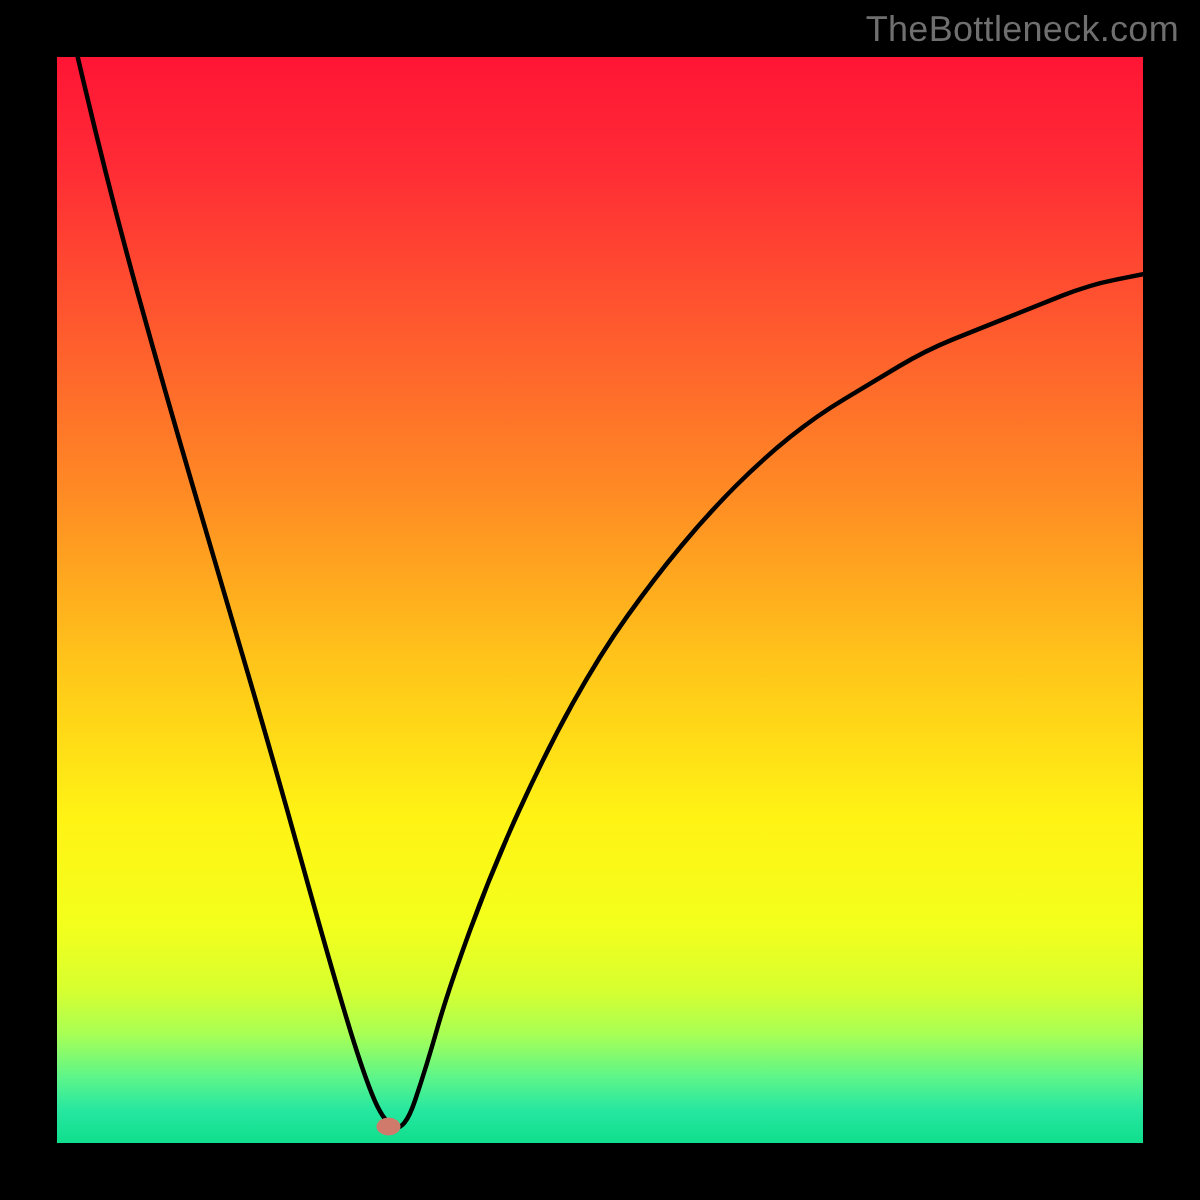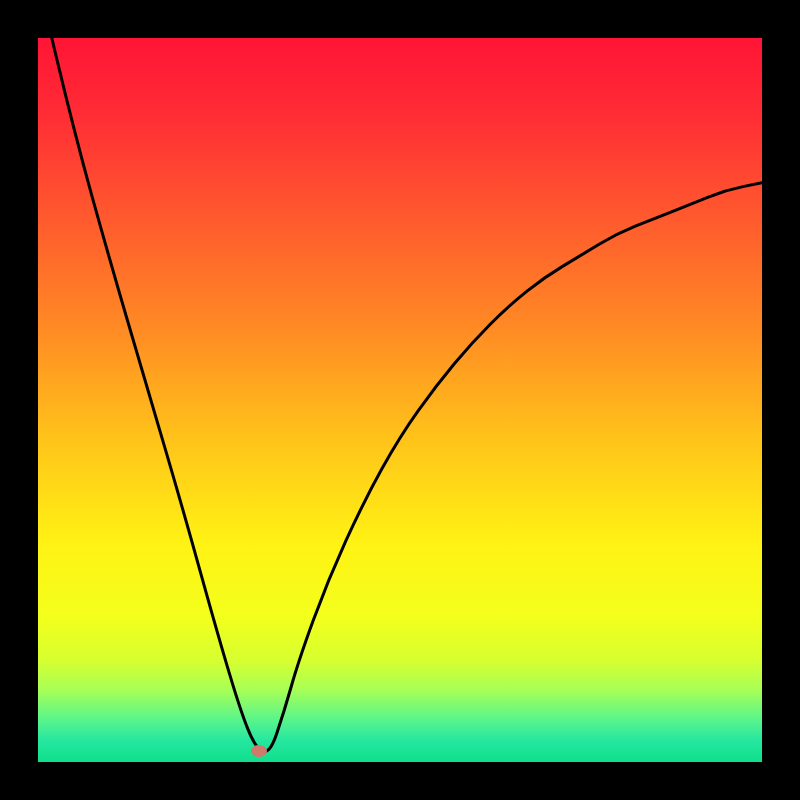--- a/index.html
+++ b/index.html
@@ -49,20 +49,21 @@
     font-size: 24px;
     font-weight: 500;
     letter-spacing: 0.2px;
     user-select: none;
   }
 </style>
 </head>
 <body>
 
 <div class="frame">
+  <div class="watermark">TheBottleneck.com</div>
   <div class="plot-area">
     <div class="gradient" id="gradient-bg" style="background: linear-gradient(rgb(255, 21, 53) 0%, rgb(255, 43, 53) 10%, rgb(255, 90, 46) 25%, rgb(255, 138, 36) 40%, rgb(255, 194, 26) 55%, rgb(255, 243, 20) 70%, rgb(243, 255, 28) 80%, rgb(214, 255, 48) 86%, rgb(168, 255, 85) 90%, rgb(92, 245, 138) 94%, rgb(38, 231, 160) 97%, rgb(15, 223, 140) 100%);"></div>
     <svg class="curve-svg" id="curve-svg" viewBox="0 0 724 724" preserveAspectRatio="none">
       <path id="curve-path" d="M 0.0 -57.9 Q 0.0 -57.9 18.1 18.1 Q 36.2 94.1 54.3 159.3 Q 72.4 224.4 90.5 286.0 Q 108.6 347.5 126.7 409.1 Q 144.8 470.6 162.9 535.8 Q 181.0 600.9 191.9 637.1 Q 202.7 673.3 210.0 691.4 Q 217.2 709.5 224.4 713.1 Q 231.7 716.8 238.9 695.0 Q 246.2 673.3 253.4 648.0 Q 260.6 622.6 275.1 582.8 Q 289.6 543.0 307.7 503.2 Q 325.8 463.4 343.9 430.8 Q 362.0 398.2 380.1 372.9 Q 398.2 347.5 416.3 325.8 Q 434.4 304.1 452.5 286.0 Q 470.6 267.9 488.7 253.4 Q 506.8 238.9 524.9 228.1 Q 543.0 217.2 561.1 206.3 Q 579.2 195.5 597.3 188.2 Q 615.4 181.0 633.5 173.8 Q 651.6 166.5 669.7 159.3 Q 687.8 152.0 705.9 148.4 T 724.0 144.8" fill="none" stroke="#000" stroke-width="3" stroke-linejoin="round" stroke-linecap="round"></path>
     </svg>
     <div class="marker" id="min-marker" style="left: 212.82px; top: 707.14px; width: 16px; height: 12px; background: rgb(207, 122, 107);"></div>
   </div>
 </div>
 
 </body></html>

